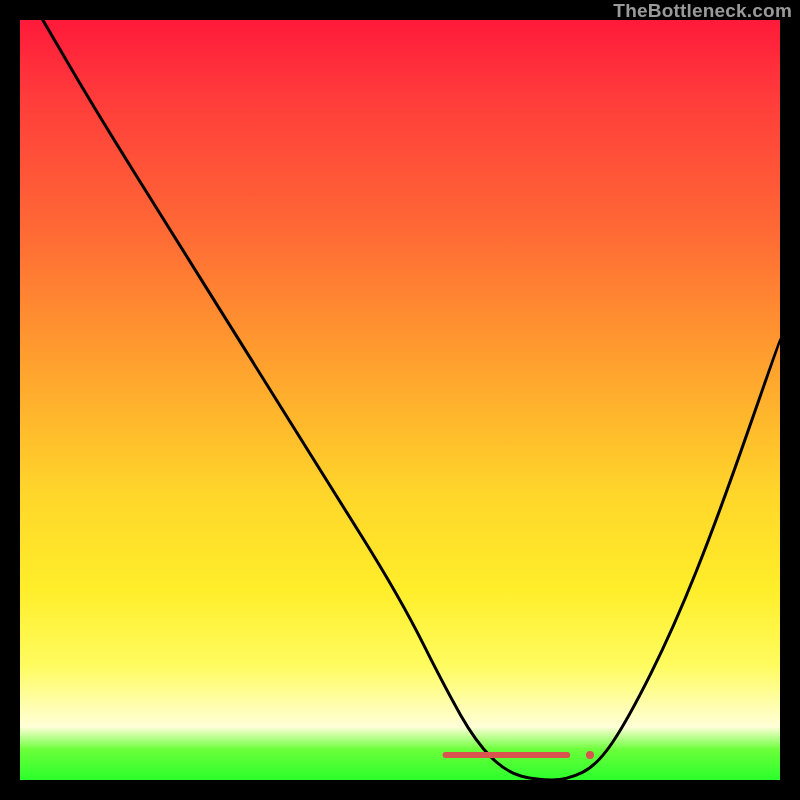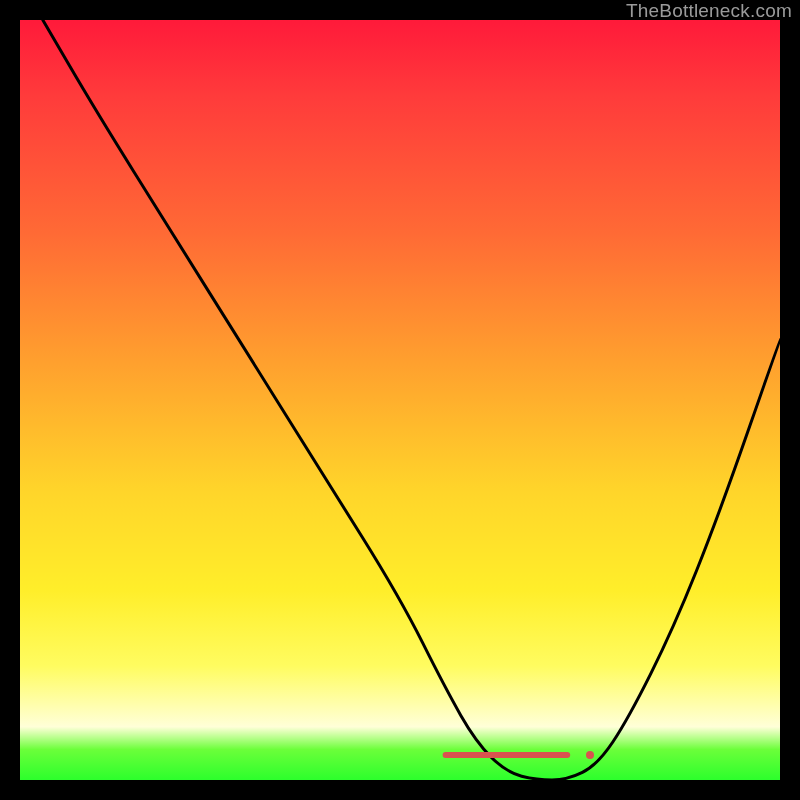--- a/index.html
+++ b/index.html
@@ -45,21 +45,21 @@
     left: 0;
     width: 760px;
     height: 760px;
   }
   .watermark {
     position: absolute;
     top: 0px;
     right: 8px;
     color: #9a9a9a;
     font-size: 19px;
-    font-weight: 400;
+    font-weight: 700;
     letter-spacing: 0.2px;
   }
 </style>
 </head>
 <body>
 
 <div class="frame">
   <div class="watermark">TheBottleneck.com</div>
   <div class="plot-area">
     <svg class="curve" viewBox="0 0 760 760" preserveAspectRatio="none">

